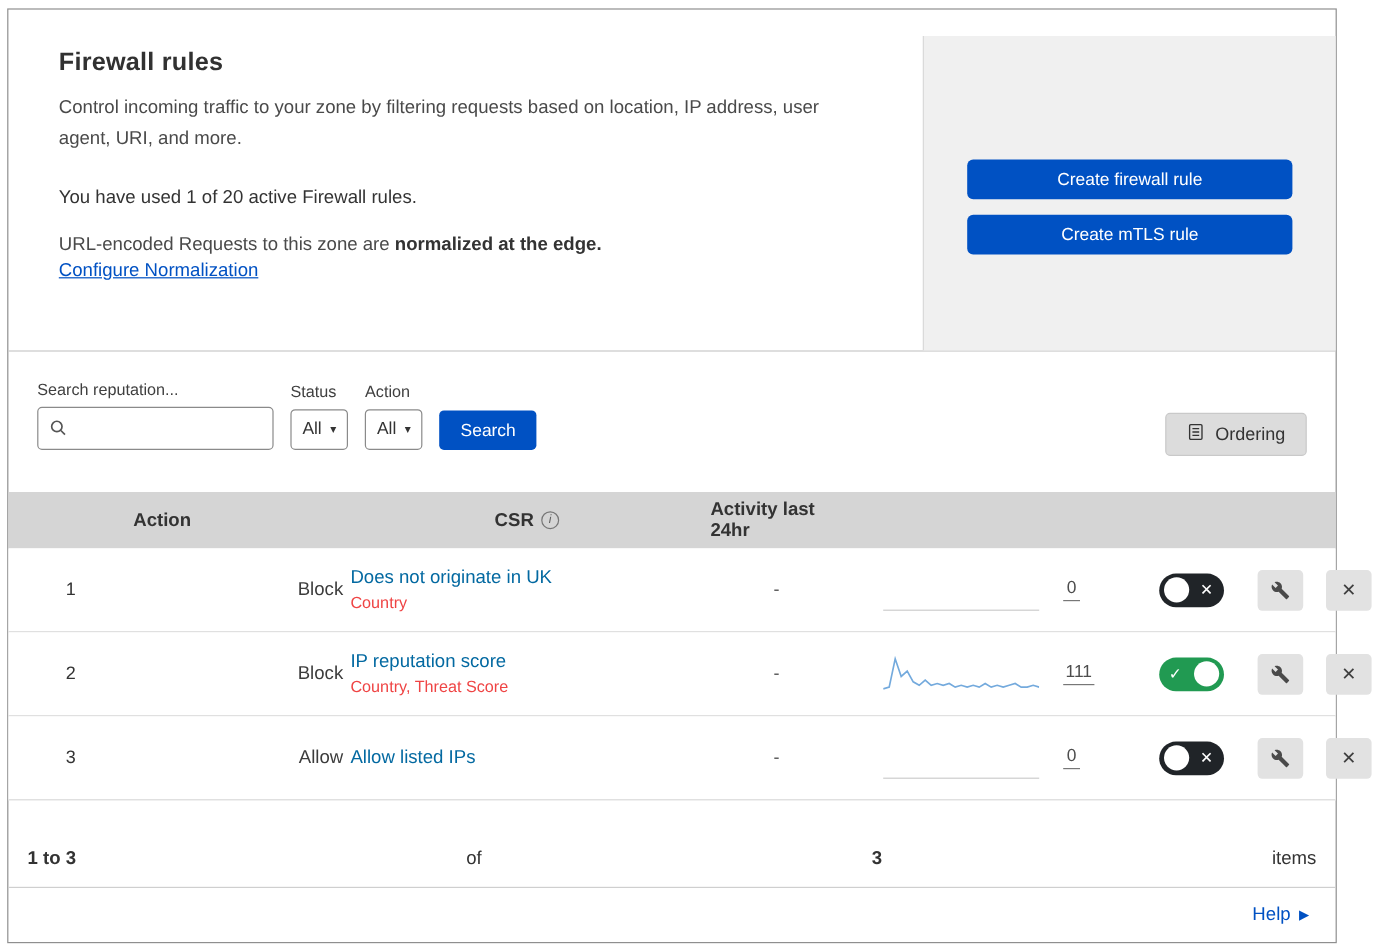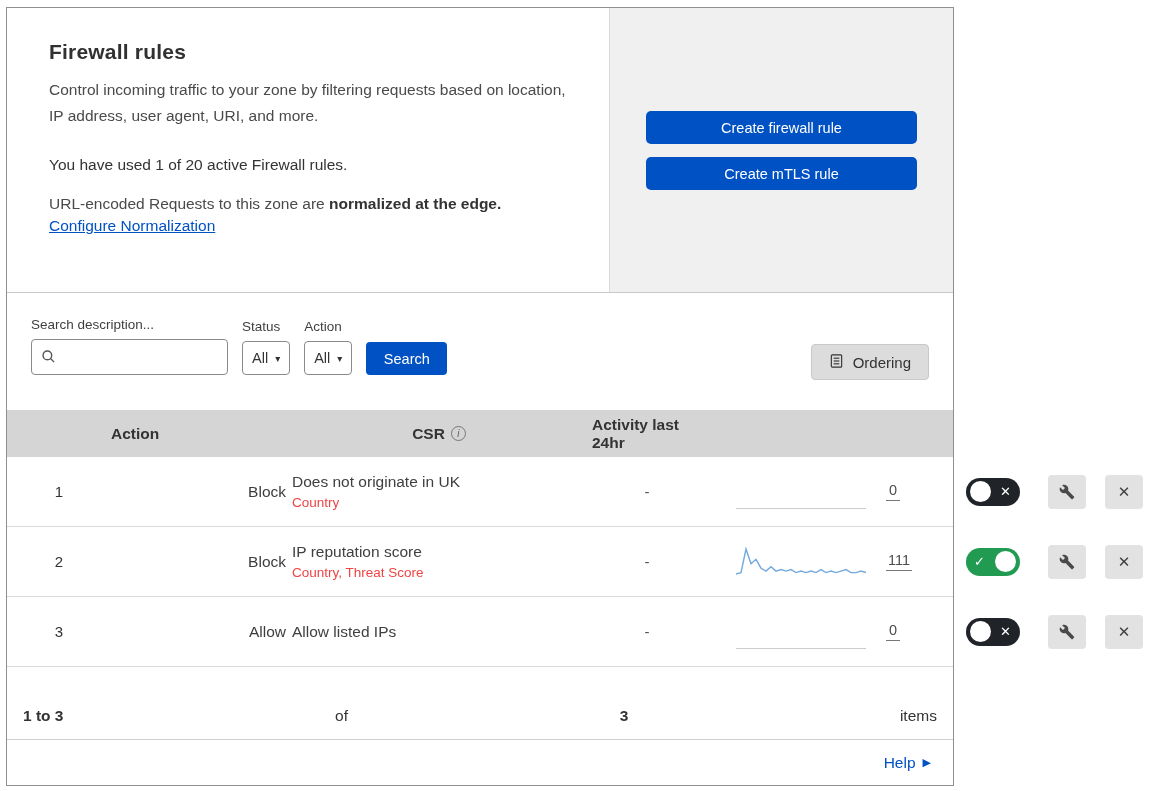--- a/index.html
+++ b/index.html
@@ -4,39 +4,39 @@
 <style>
   * { margin:0; padding:0; box-sizing:border-box; }
   html,body { background:#fff; }
   body {
     font-family:"Liberation Sans", sans-serif;
     color:#3d3d3d;
     padding:7px 6px;
     width:1161px;
   }
   .card {
-    width:948px; height:779px;
+    width:1108px; height:779px;
     border:1px solid #8f8f8f;
     background:#fff;
     display:flex; flex-direction:column;
   }
 
   
   .top-section { height:285px; display:flex; border-bottom:1px solid #c9c9c9; }
   .top-left { flex:1; padding:32px 42px 0; }
   .page-title { font-size:21px; font-weight:700; color:#313131; letter-spacing:.2px; }
   .page-desc { margin-top:13px; font-size:15.5px; line-height:26px; color:#4a4a4a; max-width:720px; }
   .usage-text { margin-top:27px; font-size:15.5px; font-weight:400; color:#333; }
   .norm-text { margin-top:21px; font-size:15.5px; color:#4a4a4a; }
   .norm-text strong { color:#333; }
   .link { display:inline-block; margin-top:4px; font-size:15.5px; color:var(--accent,#0051c3); text-decoration:underline; cursor:pointer; }
 
   .top-right {
     width:344px; background:#f0f0f0; border-left:1px solid #dadada;
-    padding:103px 36px 0; display:flex; flex-direction:column; gap:13px;
+    padding:103px 36px 0; display:flex; flex-direction:column; gap:13px;margin-top:22px;
   }
   .btn-primary {
     background:var(--accent,#0051c3); color:#fff; border:none; border-radius:5px;
     font-family:inherit; font-size:14.5px; height:33px; cursor:pointer;
   }
 
   
   .filter-bar { height:117px; padding:24px 24px 0; display:flex; justify-content:space-between; align-items:flex-start; }
   .filter-left { display:flex; gap:14px; align-items:flex-end; }
   .f-group { display:flex; flex-direction:column; }
@@ -70,21 +70,21 @@
   .th-center, .td-center { text-align:center; }
   .th-desc, .td-desc { padding-left:6px; }
   .info-badge {
     display:inline-block; width:15px; height:15px; border:1px solid #767676; border-radius:50%;
     font-size:10px; line-height:13px; font-weight:400; color:#5d5d5d; text-align:center;
     margin-left:6px; vertical-align:2px; font-style:italic;
   }
   .trow { height:70px; border-bottom:1px solid #d9d9d9; background:#fff; }
   .td-num { text-align:center; font-size:15px; color:#333; }
   .td-action { font-size:15.5px; color:#3c3c3c;text-align:right; }
-  .desc-main { font-size:15.5px; color:#404040; }
+  .desc-main { font-size:15.5px; color:#0369a1; }
   .desc-sub { font-size:13.5px; color:#ef4444; margin-top:4px; }
   .td-csr { font-size:15px; color:#555; }
   .td-activity { display:flex; align-items:center; gap:20px; padding-left:34px; }
   .spark { width:130px; height:34px; display:flex; align-items:flex-end; }
   .spark-empty { border-bottom:1px solid #cccccc; }
   .count-link { font-size:14.5px; color:#4d4d4d; border-bottom:1px solid #777; padding:0 2px 2px; cursor:pointer; text-decoration:none; min-width:14px; text-align:center; }
 
   .toggle {
     width:54px; height:28px; border-radius:14px; margin:0 auto;
     display:flex; align-items:center; justify-content:space-between;
@@ -126,21 +126,21 @@
     </div>
     <div class="top-right">
       <button class="btn-primary">Create firewall rule</button>
       <button class="btn-primary">Create mTLS rule</button>
     </div>
   </div>
 
   <div class="filter-bar">
     <div class="filter-left">
       <div class="f-group">
-        <div class="f-label">Search description...</div>
+        <div class="f-label">Search reputation...</div>
         <div class="search-box">
           <span class="mag">
             <svg width="15" height="15" viewBox="0 0 16 16" fill="none" stroke="#555" stroke-width="1.5">
                 <circle cx="6.8" cy="6.8" r="4.6"></circle>
                 <line x1="10.4" y1="10.4" x2="14" y2="14"></line>
               </svg>
           </span>
           <input type="text" style="">
         </div>
       </div>

